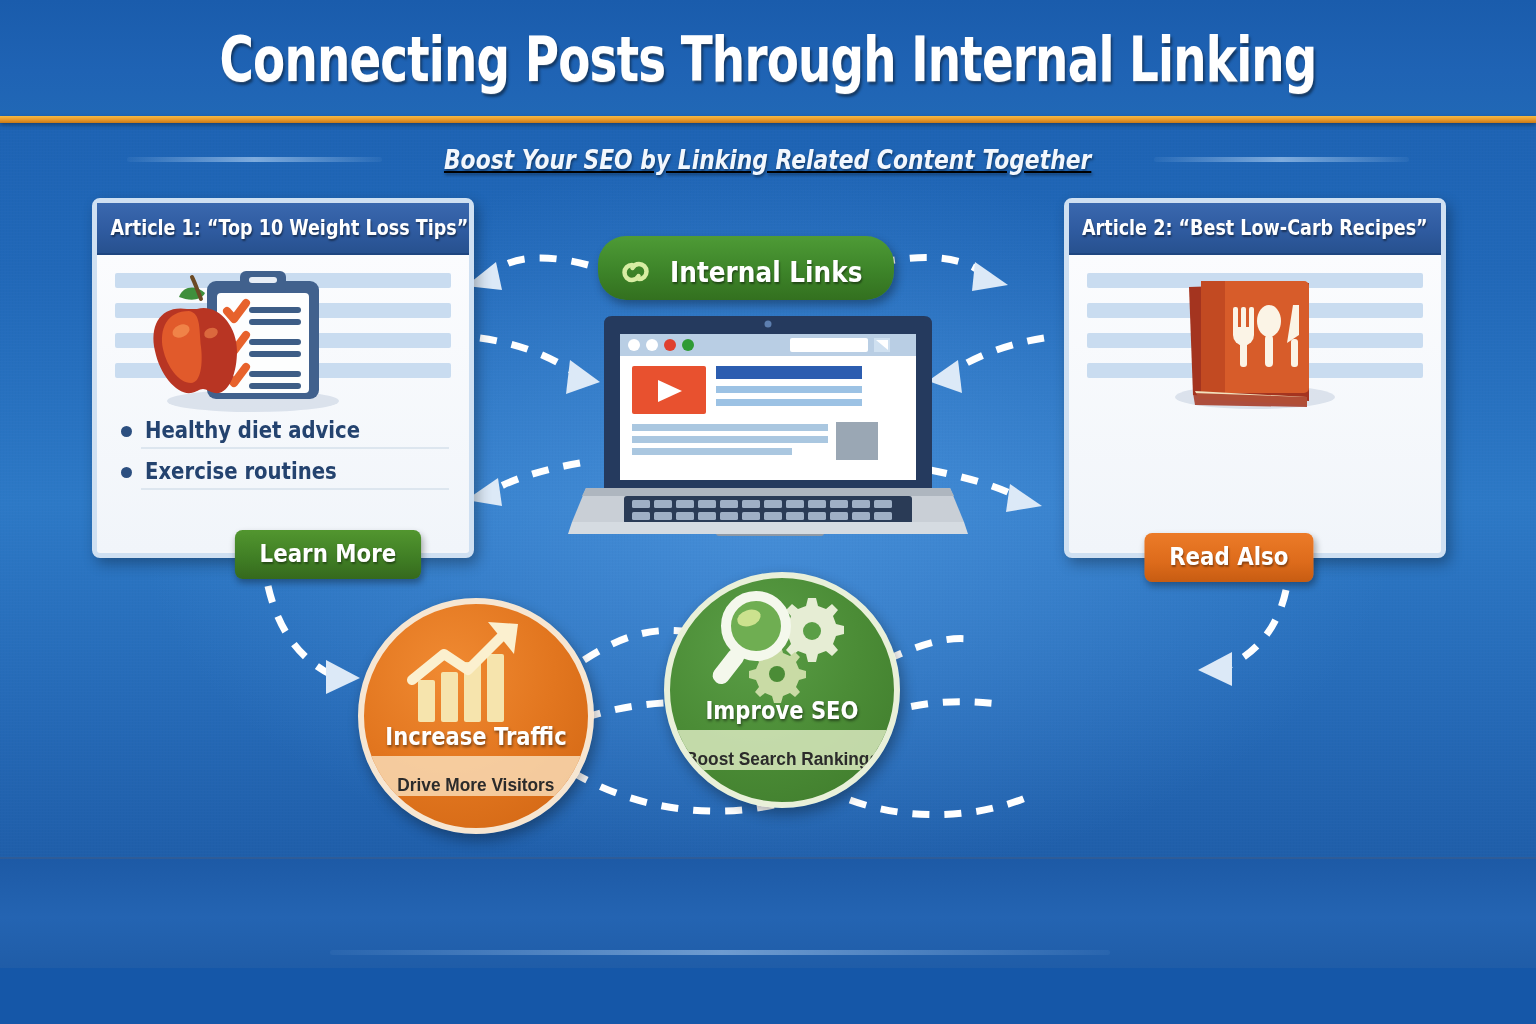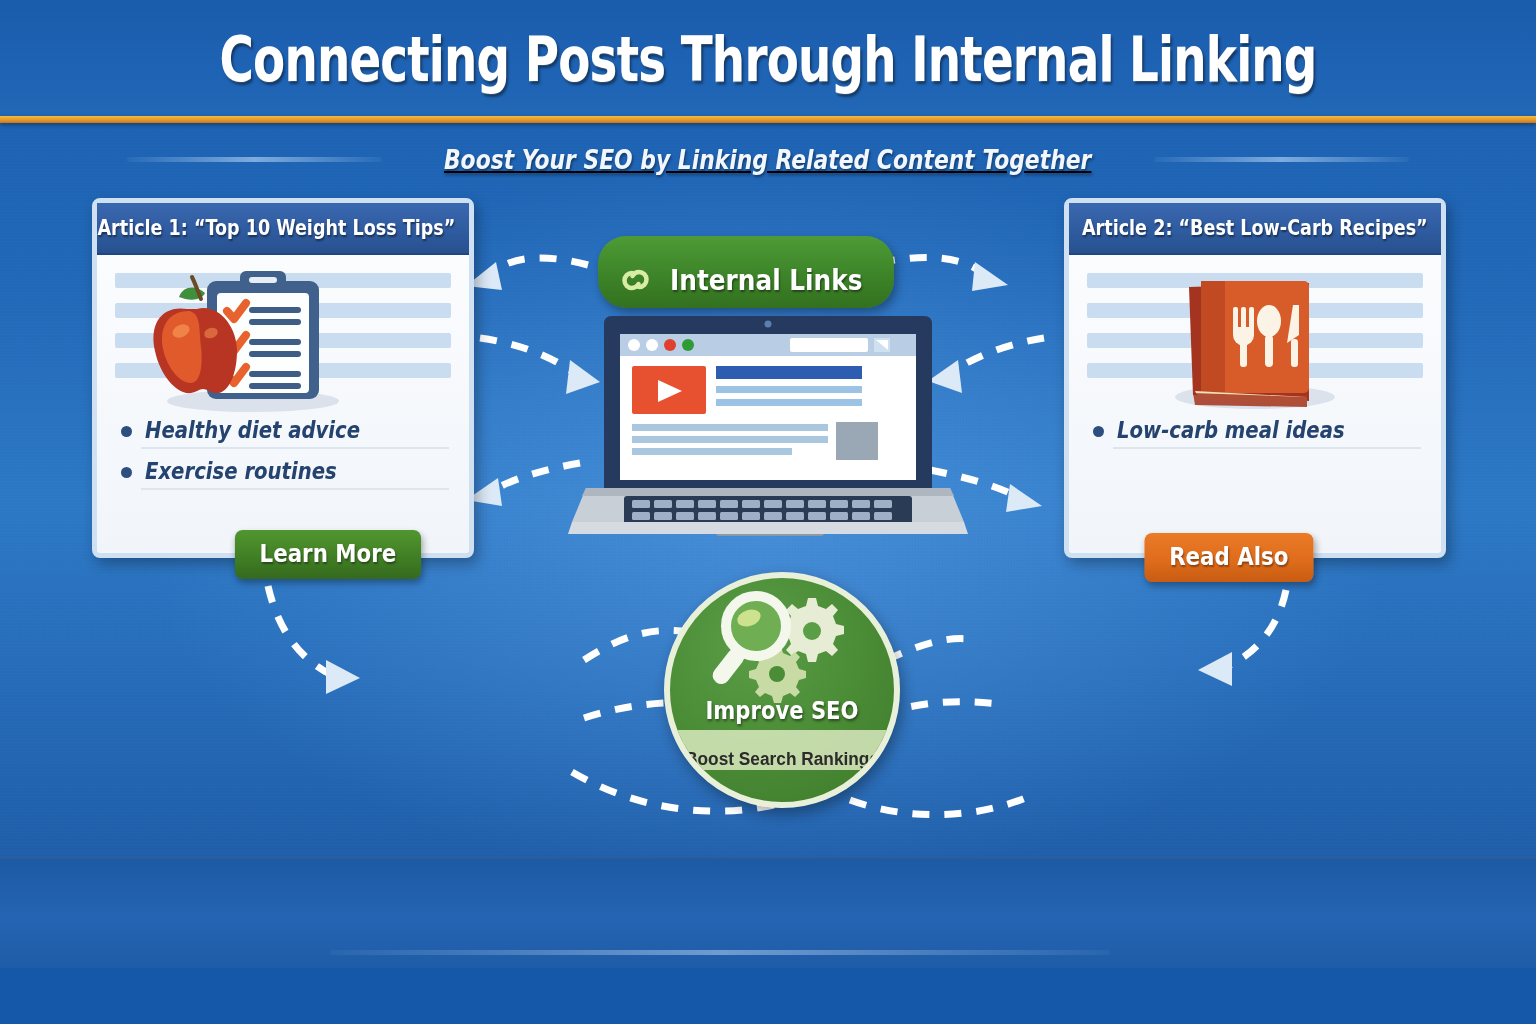--- a/index.html
+++ b/index.html
@@ -42,47 +42,47 @@
     font-weight:bold;font-size:27px;color:#f2f7fd;white-space:nowrap;
     transform:scaleX(.90);font-style:italic;
     text-shadow:1px 2px 3px rgba(0,0,0,.45);}
 
   
   .card{position:absolute;width:372px;background:#f3f6fa;border-radius:8px;
     border:5px solid #cfe0f2;box-shadow:4px 6px 14px rgba(0,0,0,.30);}
   .card.left{left:92px;top:198px;height:350px;}
   .card.right{left:1064px;top:198px;height:350px;}
   .card-head{height:50px;background:linear-gradient(180deg,#3a68ae 0%,#2f5ba0 55%,#27518f 100%);
-    border-bottom:2px solid #1f4680;display:flex;align-items:center;justify-content:flex-end;}
+    border-bottom:2px solid #1f4680;display:flex;align-items:center;justify-content:flex-start;}
   .card-head-txt{font-family:"DejaVu Sans Condensed","Liberation Sans Narrow","Liberation Sans",sans-serif;
     font-weight:bold;font-size:21px;color:#fff;white-space:nowrap;transform:scaleX(.93);
     text-shadow:1px 2px 2px rgba(0,0,0,.45);}
   .card-body{position:relative;height:296px;background:linear-gradient(180deg,#fbfcfe 0%,#f1f5fa 100%);
     overflow:hidden;}
   .skel{position:absolute;left:18px;width:336px;height:15px;border-radius:2px;
     background:#c9dcf0;}
   .bullets{position:absolute;left:22px;top:160px;width:330px;}
-  .bline{position:relative;padding:2px 0 7px 26px;font-style:italic;}
+  .bline{position:relative;padding:2px 0 7px 26px;}
   .bdot{position:absolute;left:2px;top:11px;width:11px;height:11px;border-radius:50%;background:#2c4f80;}
   .btxt{font-family:"DejaVu Sans Condensed","Liberation Sans Narrow","Liberation Sans",sans-serif;
     font-weight:bold;font-size:23px;color:#24436f;white-space:nowrap;transform:scaleX(.95);
     display:inline-block;transform-origin:left center;}
   .brule{height:2px;background:#dde6ef;margin-top:4px;margin-left:-4px;}
   .cardbtn{position:absolute;padding:9px 26px 11px;border-radius:8px;white-space:nowrap;
     font-family:"DejaVu Sans Condensed","Liberation Sans Narrow","Liberation Sans",sans-serif;
     font-weight:bold;font-size:25px;color:#fff;transform:scaleX(.95);
     text-shadow:1px 2px 2px rgba(0,0,0,.38);box-shadow:2px 4px 8px rgba(0,0,0,.33);}
   .btn-green{left:230px;top:530px;background:linear-gradient(180deg,#52962f 0%,#3f7d24 60%,#35691d 100%);}
   .btn-orange{left:1140px;top:533px;background:linear-gradient(180deg,#ec7b28 0%,#dd6b1b 60%,#c75c12 100%);}
 
   
   .illus{position:absolute;}
 
   
-  .ilbadge{position:absolute;left:598px;top:236px;height:56px;padding:16px 26px 0 20px;
+  .ilbadge{position:absolute;left:598px;top:236px;height:56px;padding:8px 26px 0 20px;
     display:flex;align-items:center;gap:13px;border-radius:28px;
     background:linear-gradient(180deg,#4e9b36 0%,#3d8429 55%,#33701f 100%);
     box-shadow:3px 5px 10px rgba(0,0,0,.32);}
   .ilbadge-txt{font-family:"DejaVu Sans Condensed","Liberation Sans Narrow","Liberation Sans",sans-serif;
     font-weight:bold;font-size:29px;color:#fff;white-space:nowrap;transform:scaleX(.95);
     text-shadow:1px 2px 2px rgba(0,0,0,.42);}
 
   
   .circ{position:absolute;width:224px;height:224px;border-radius:50%;
     border:6px solid #f6e6d2;overflow:hidden;box-shadow:3px 6px 14px rgba(0,0,0,.33);}
@@ -260,25 +260,20 @@
             <ellipse cx="110" cy="48" rx="12" ry="16"></ellipse>
             <rect x="106" y="62" width="8" height="32" rx="4"></rect>
 
             <path d="M134,32 L140,32 L140,62 L128,70 Z"></path>
             <rect x="132" y="66" width="7" height="28" rx="3"></rect>
           </g>
         </svg>
       </div>
 
       <div class="bullets">
-        <div class="bline">
-          <span class="bdot"></span>
-          <span class="btxt">Low-carb meal ideas</span>
-          <div class="brule"></div>
-        </div>
       </div>
     </div>
   </div>
 
   <div class="cardbtn btn-green">Learn More</div>
   <div class="cardbtn btn-orange">Read Also</div>
 
   <div class="ilbadge">
     <span>
       <svg width="34" height="32" viewBox="0 0 34 32">
@@ -345,20 +340,38 @@
         <rect x="240" y="202" width="18" height="8" rx="1.5"></rect>
           <rect x="262" y="202" width="18" height="8" rx="1.5"></rect>
         <rect x="284" y="202" width="18" height="8" rx="1.5"></rect>
           <rect x="306" y="202" width="18" height="8" rx="1.5"></rect>
       </g>
       <rect x="148" y="214" width="108" height="12" rx="3" fill="#8e99a6"></rect>
       <path d="M4,212 L396,212 L400,224 L0,224 Z" fill="#d5dbe1"></path>
     </svg>
   </div>
 
+  <div class="circ c1">
+    <span>
+      <svg width="150" height="110" viewBox="0 0 150 110" style="position:absolute;left:36px;top:14px">
+        <g fill="#f6e4ad">
+          <rect x="18" y="62" width="17" height="42" rx="2"></rect>
+          <rect x="41" y="54" width="17" height="50" rx="2"></rect>
+          <rect x="64" y="44" width="17" height="60" rx="2"></rect>
+          <rect x="87" y="36" width="17" height="68" rx="2"></rect>
+        </g>
+        <path d="M12,62 L44,36 L68,52 L106,14" stroke="#fbf0cf" stroke-width="10" fill="none" stroke-linecap="round" stroke-linejoin="round"></path>
+        <polygon points="88,4 118,6 114,36" fill="#fbf0cf"></polygon>
+      </svg>
+    </span>
+    <div class="circ-title">Increase Traffic</div>
+    <div class="circ-band band1">
+      <span class="circ-band-txt">Drive More Visitors</span>
+    </div>
+  </div>
 
   <div class="circ c2">
     <span>
       <svg width="150" height="115" viewBox="0 0 150 115" style="position:absolute;left:34px;top:12px">
         <g fill="#e6edd4">
           <path d="M104,8 l8,0 l2,8 l8,3 l6,-5 l6,6 l-5,6 l3,8 l8,2 l0,8 l-8,2 l-3,8 l5,6 l-6,6 l-6,-5 l-8,3 l-2,8 l-8,0 l-2,-8 l-8,-3 l-6,5 l-6,-6 l5,-6 l-3,-8 l-8,-2 l0,-8 l8,-2 l3,-8 l-5,-6 l6,-6 l6,5 l8,-3 Z"></path>
           <circle cx="108" cy="41" r="9" fill="#5a9e46"></circle>
         </g>
         <g fill="#c9dba5">
           <path d="M70,56 l7,0 l2,7 l7,3 l5,-4 l5,5 l-4,5 l3,7 l7,2 l0,7 l-7,2 l-3,7 l4,5 l-5,5 l-5,-4 l-7,3 l-2,7 l-7,0 l-2,-7 l-7,-3 l-5,4 l-5,-5 l4,-5 l-3,-7 l-7,-2 l0,-7 l7,-2 l3,-7 l-4,-5 l5,-5 l5,4 l7,-3 Z"></path>

